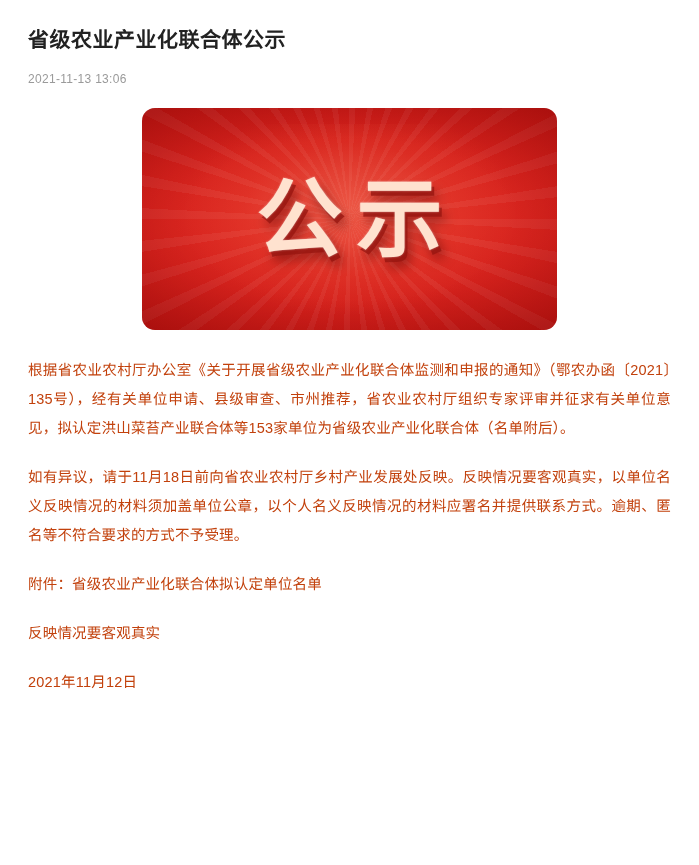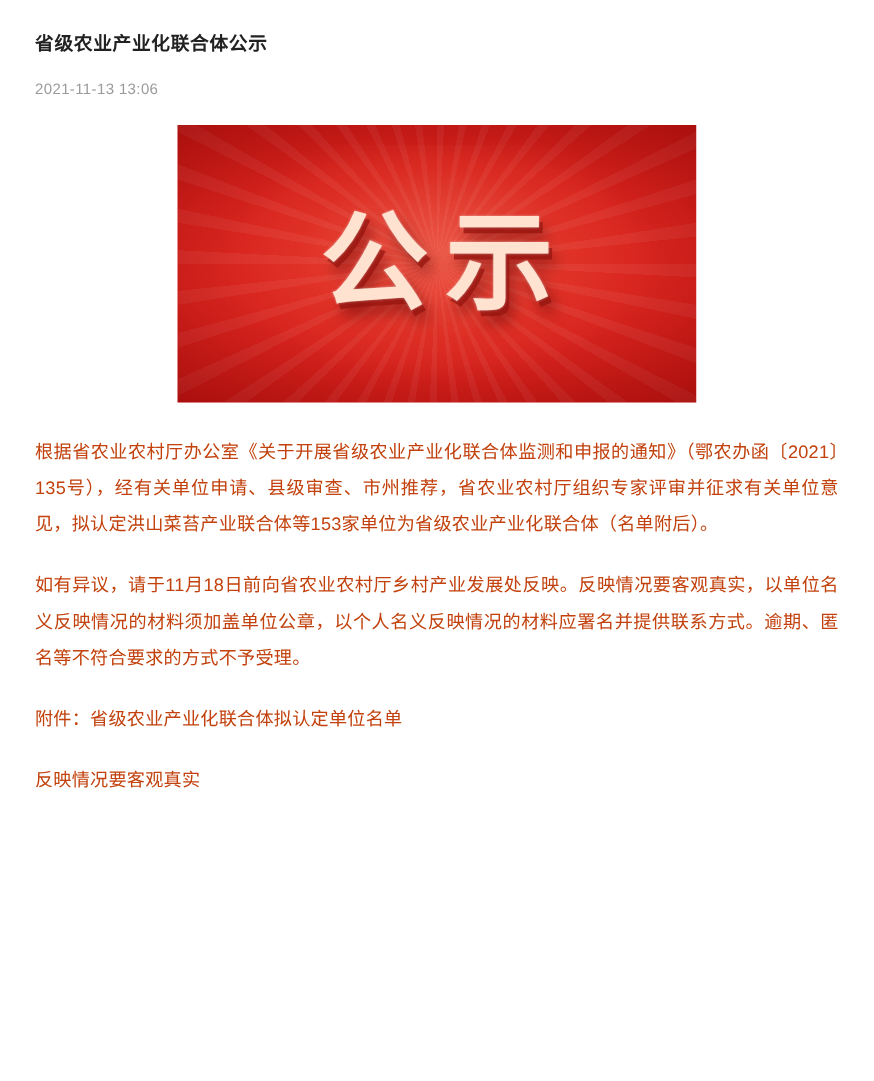--- a/index.html
+++ b/index.html
@@ -14,21 +14,21 @@
     color: #333333;
   }
   .page {
     width: 699px;
     min-height: 865px;
     box-sizing: border-box;
     padding: 26px 28px 20px 28px;
     background: #ffffff;
   }
   .article-title {
-    font-size: 15px;
+    font-size: 21px;
     font-weight: bold;
     color: #222222;
     letter-spacing: 0.5px;
     line-height: 1.35;
     margin: 0 0 18px 0;
   }
   .article-meta {
     font-size: 12px;
     color: #9a9a9a;
     margin: 0 0 22px 0;
@@ -39,20 +39,21 @@
     display: flex;
     justify-content: center;
   }
   .banner {
     position: relative;
     width: 415px;
     height: 222px;
     overflow: hidden;
     background:
       radial-gradient(ellipse 120% 90% at 50% 50%, #e8342a 0%, #d4211c 42%, #bb1412 72%, #a50f0e 100%);
+    border-radius: 13px;
   }
   .banner .rays {
     position: absolute;
     inset: 0;
     background:
       repeating-conic-gradient(from 0deg at 50% 50%,
         rgba(255,255,255,0.055) 0deg 3deg,
         rgba(255,255,255,0) 3deg 9deg);
     mix-blend-mode: screen;
   }
@@ -123,15 +124,16 @@
       <div class="vignette"></div>
       <div class="banner-text">公示</div>
     </div>
   </div>
 
   <div class="body-text">
     <p class="indent">根据省农业农村厅办公室《关于开展省级农业产业化联合体监测和申报的通知》（鄂农办函〔2021〕135号），经有关单位申请、县级审查、市州推荐，省农业农村厅组织专家评审并征求有关单位意见，拟认定洪山菜苔产业联合体等153家单位为省级农业产业化联合体（名单附后）。</p>
     <p class="indent">如有异议，请于11月18日前向省农业农村厅乡村产业发展处反映。反映情况要客观真实，以单位名义反映情况的材料须加盖单位公章，以个人名义反映情况的材料应署名并提供联系方式。逾期、匿名等不符合要求的方式不予受理。</p>
     <p>附件：省级农业产业化联合体拟认定单位名单</p>
     <p class="sig">反映情况要客观真实</p>
+    <p>2021年11月12日</p>
   </div>
 
 </div>
 
 </body></html>

